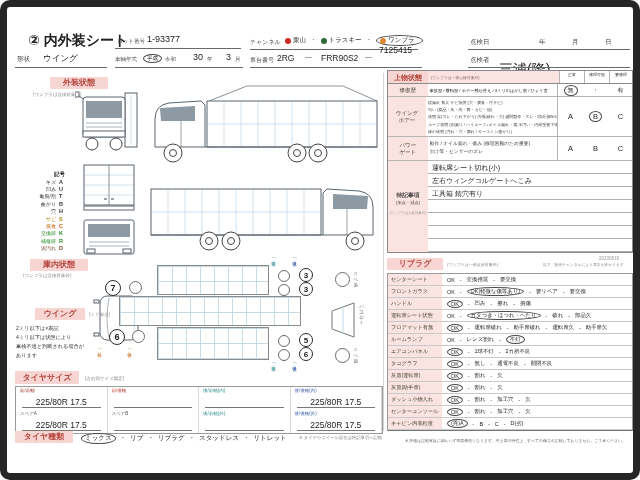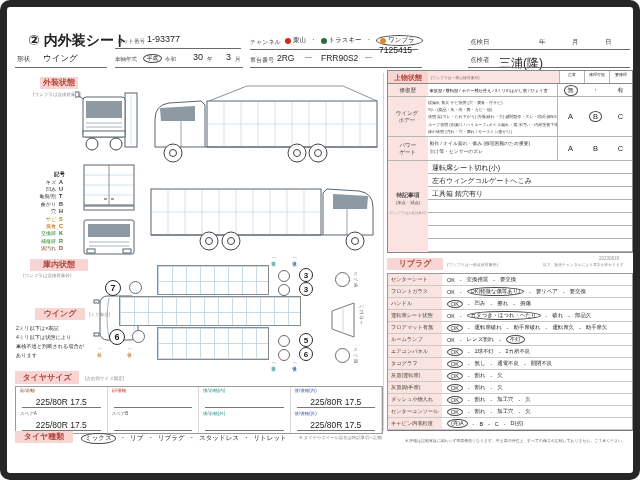--- a/index.html
+++ b/index.html
@@ -77,26 +77,26 @@
   <div class="abs" style="left:372px;top:38px;font-size:8.5px">7125415</div>
   <div class="abs u" style="left:243px;top:60px;width:172px"></div>
 
   <div class="abs" style="left:463px;top:31px;font-size:6.5px;color:#444">点検日</div>
   <div class="abs" style="left:532px;top:31px;font-size:6.5px;color:#444">年</div>
   <div class="abs" style="left:565px;top:31px;font-size:6.5px;color:#444">月</div>
   <div class="abs" style="left:598px;top:31px;font-size:6.5px;color:#444">日</div>
   <div class="abs u" style="left:461px;top:42px;width:162px"></div>
 
   <div class="abs" style="left:463px;top:49px;font-size:6.5px;color:#444">点検者</div>
-  <div class="abs" style="left:492px;top:48px;font-size:12px">三浦(隆)</div>
+  <div class="abs" style="left:492px;top:54px;font-size:14px">三浦(隆)</div>
   <div class="abs u" style="left:461px;top:60px;width:162px"></div>
 
   <div class="abs" style="left:376px;top:66px;width:1px;height:358px;background:#d5d5d5"></div>
 
-  <div class="abs pink" style="left:33px;top:70px;width:38px;height:12px">外装状態</div>
+  <div class="abs pink" style="left:43px;top:70px;width:58px;height:12px">外装状態</div>
   <div class="abs hnote" style="left:26px;top:85px;font-size:4.5px">(ワンプラは点検対象外)</div>
 
   <svg class="abs" style="left:68px;top:80px" width="68" height="80" viewBox="0 0 68 80">
     <rect x="50" y="6" width="12" height="54" fill="#fff" stroke="#5a6570"></rect>
     <line x1="56" y1="8" x2="56" y2="58" stroke="#c7dae8" stroke-width="0.8"></line>
     <rect x="8" y="10" width="42" height="40" rx="3" fill="#fff" stroke="#5a6570"></rect>
     <rect x="11" y="14" width="36" height="17" fill="#8d99a3"></rect>
     <line x1="11" y1="36" x2="47" y2="36" stroke="#8a949c" stroke-width="0.7"></line>
     <line x1="11" y1="40" x2="47" y2="40" stroke="#8a949c" stroke-width="0.7"></line>
     <rect x="8" y="44" width="42" height="6" fill="#fff" stroke="#5a6570"></rect>

